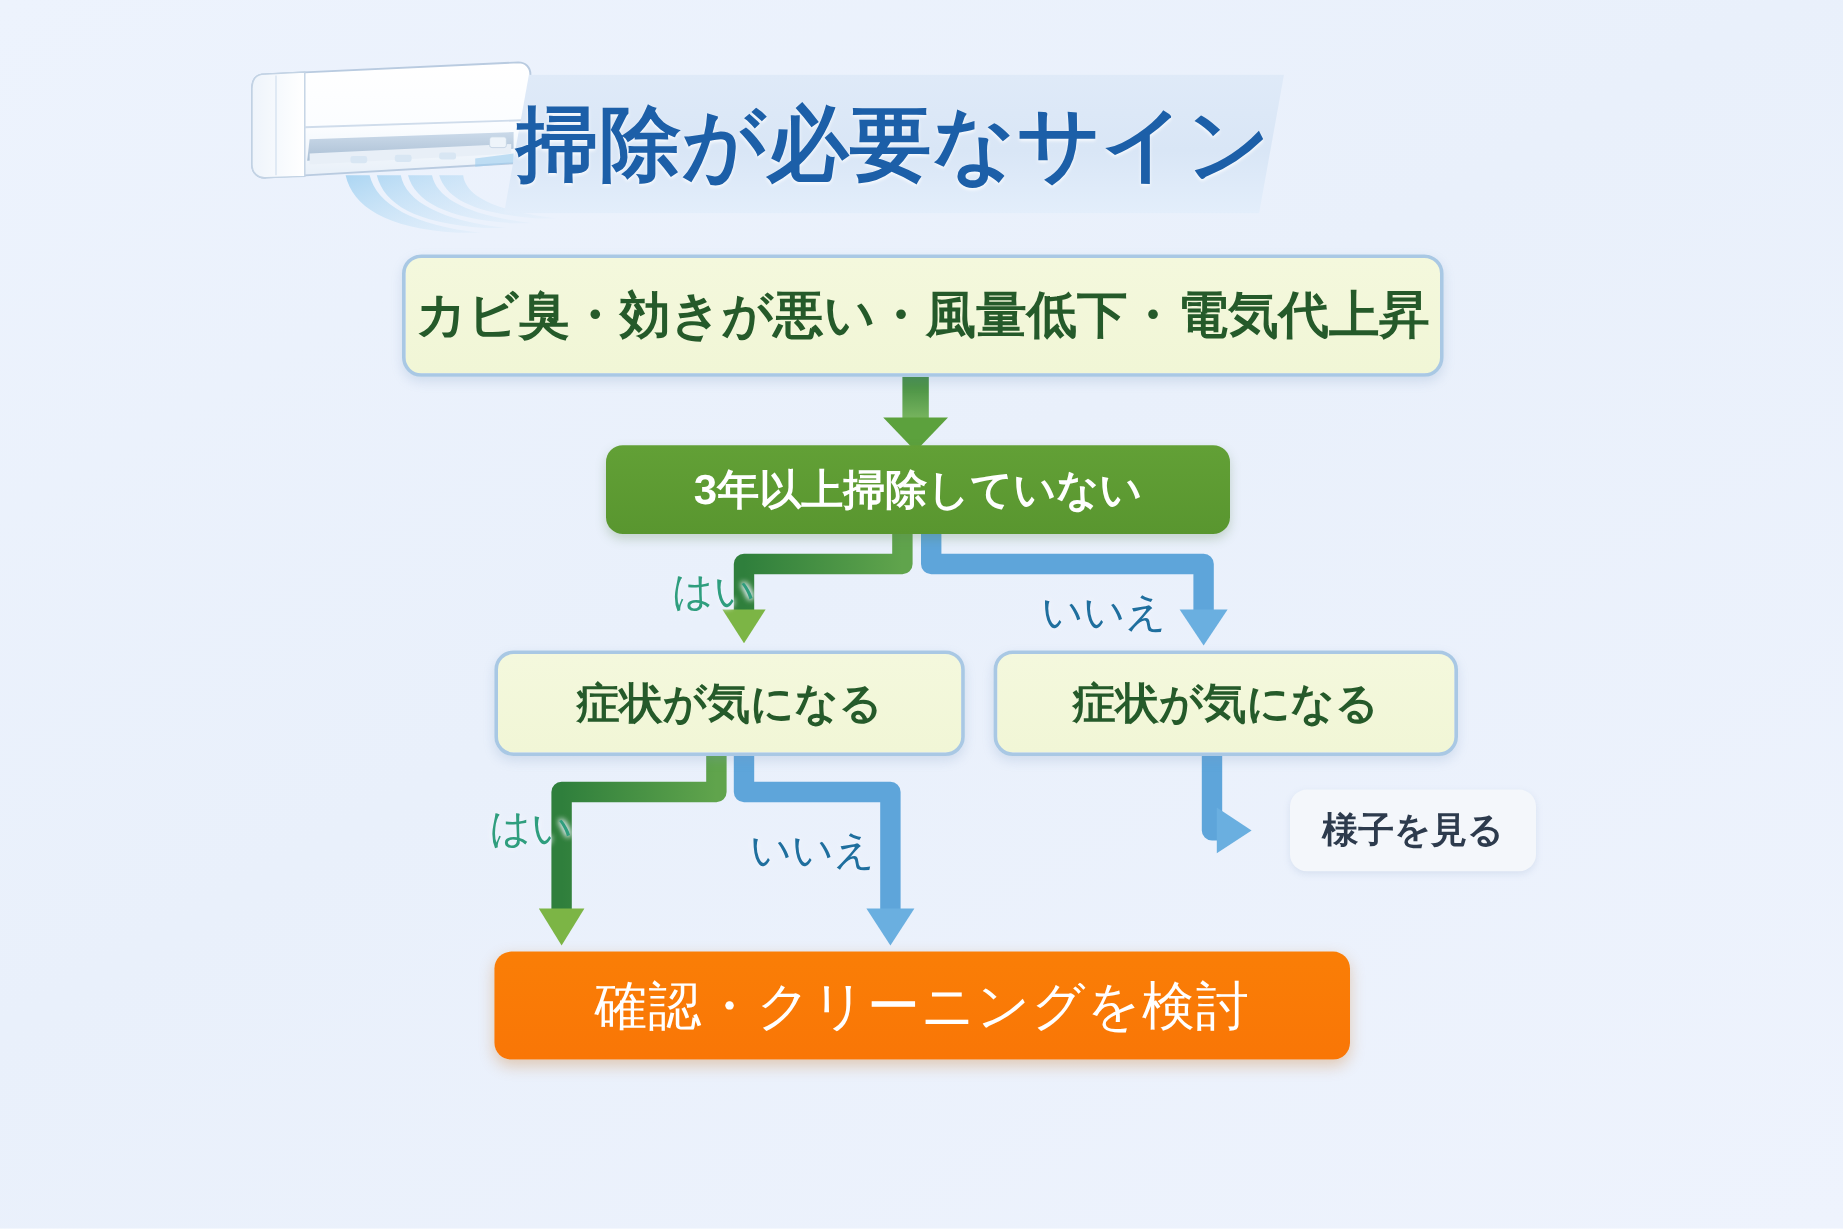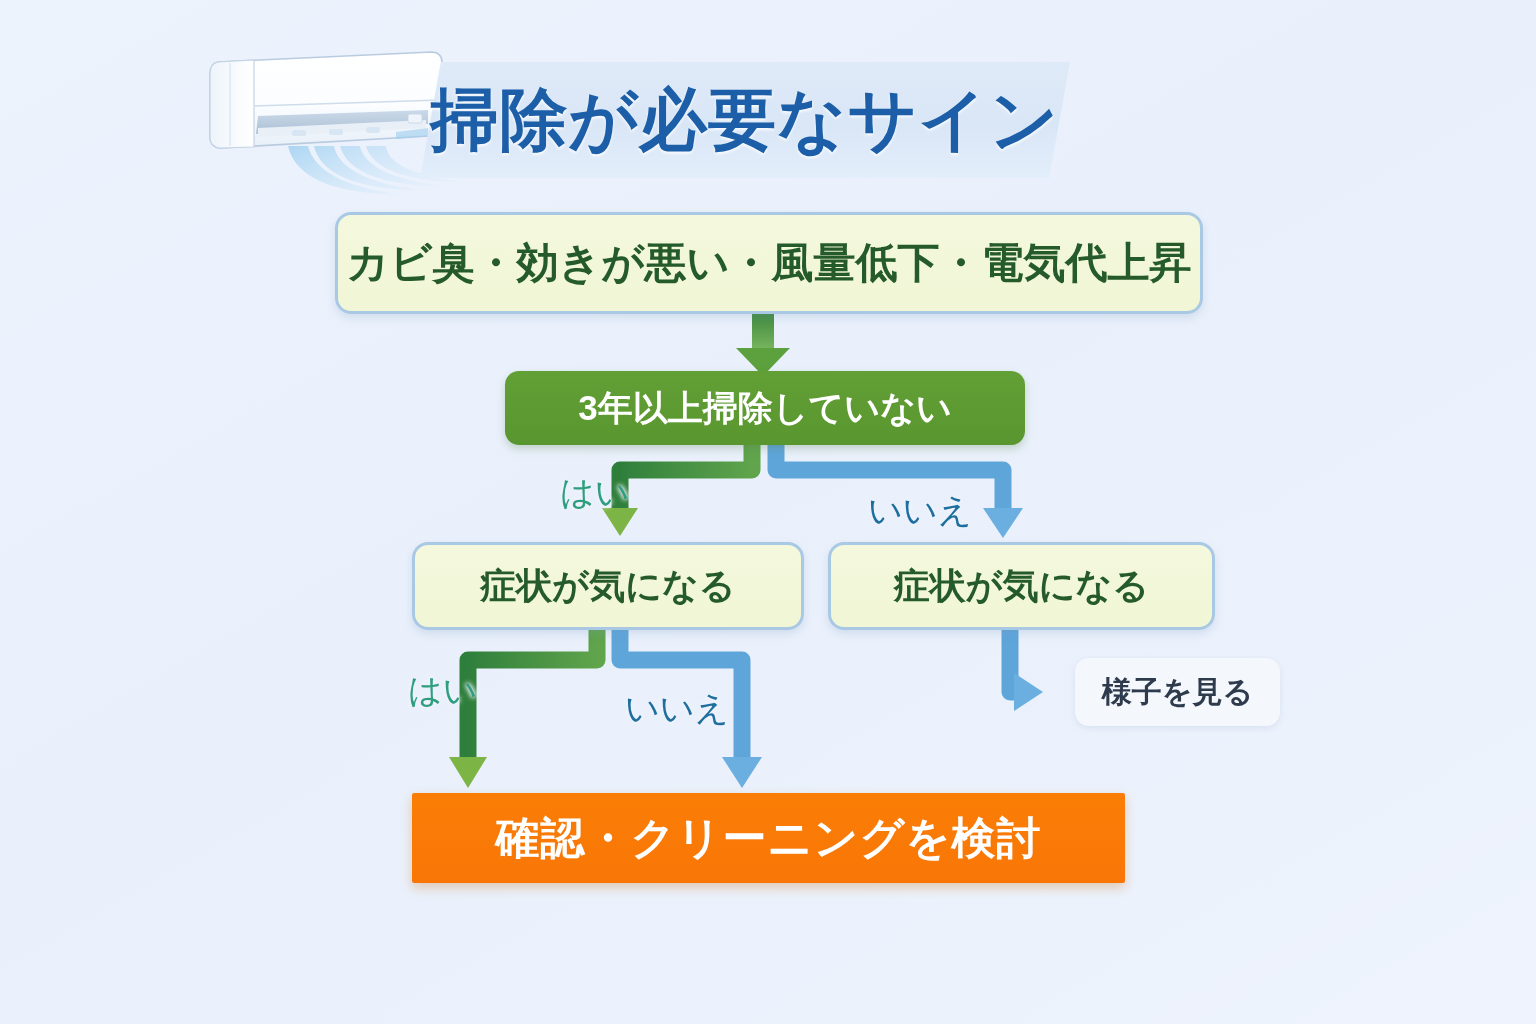--- a/index.html
+++ b/index.html
@@ -77,22 +77,22 @@
   .node-decision {
     background: linear-gradient(180deg, #62a036 0%, #59962f 100%);
     color: #ffffff;
     font-weight: bold;
     border-radius: 14px;
     box-shadow: 0 4px 9px rgba(90,130,80,0.28);
   }
   .node-action {
     background: linear-gradient(180deg, #fa7e06 0%, #f97606 100%);
     color: #ffffff;
-    font-weight: bold;
-    border-radius: 2px;
+    font-weight: normal;
+    border-radius: 14px;
     box-shadow: 0 5px 12px rgba(200,110,20,0.30);
   }
   .node-soft {
     background: #f4f7fb;
     color: #2d3b4d;
     font-weight: bold;
     border-radius: 14px;
     box-shadow: 0 2px 6px rgba(120,150,190,0.18);
   }
 

